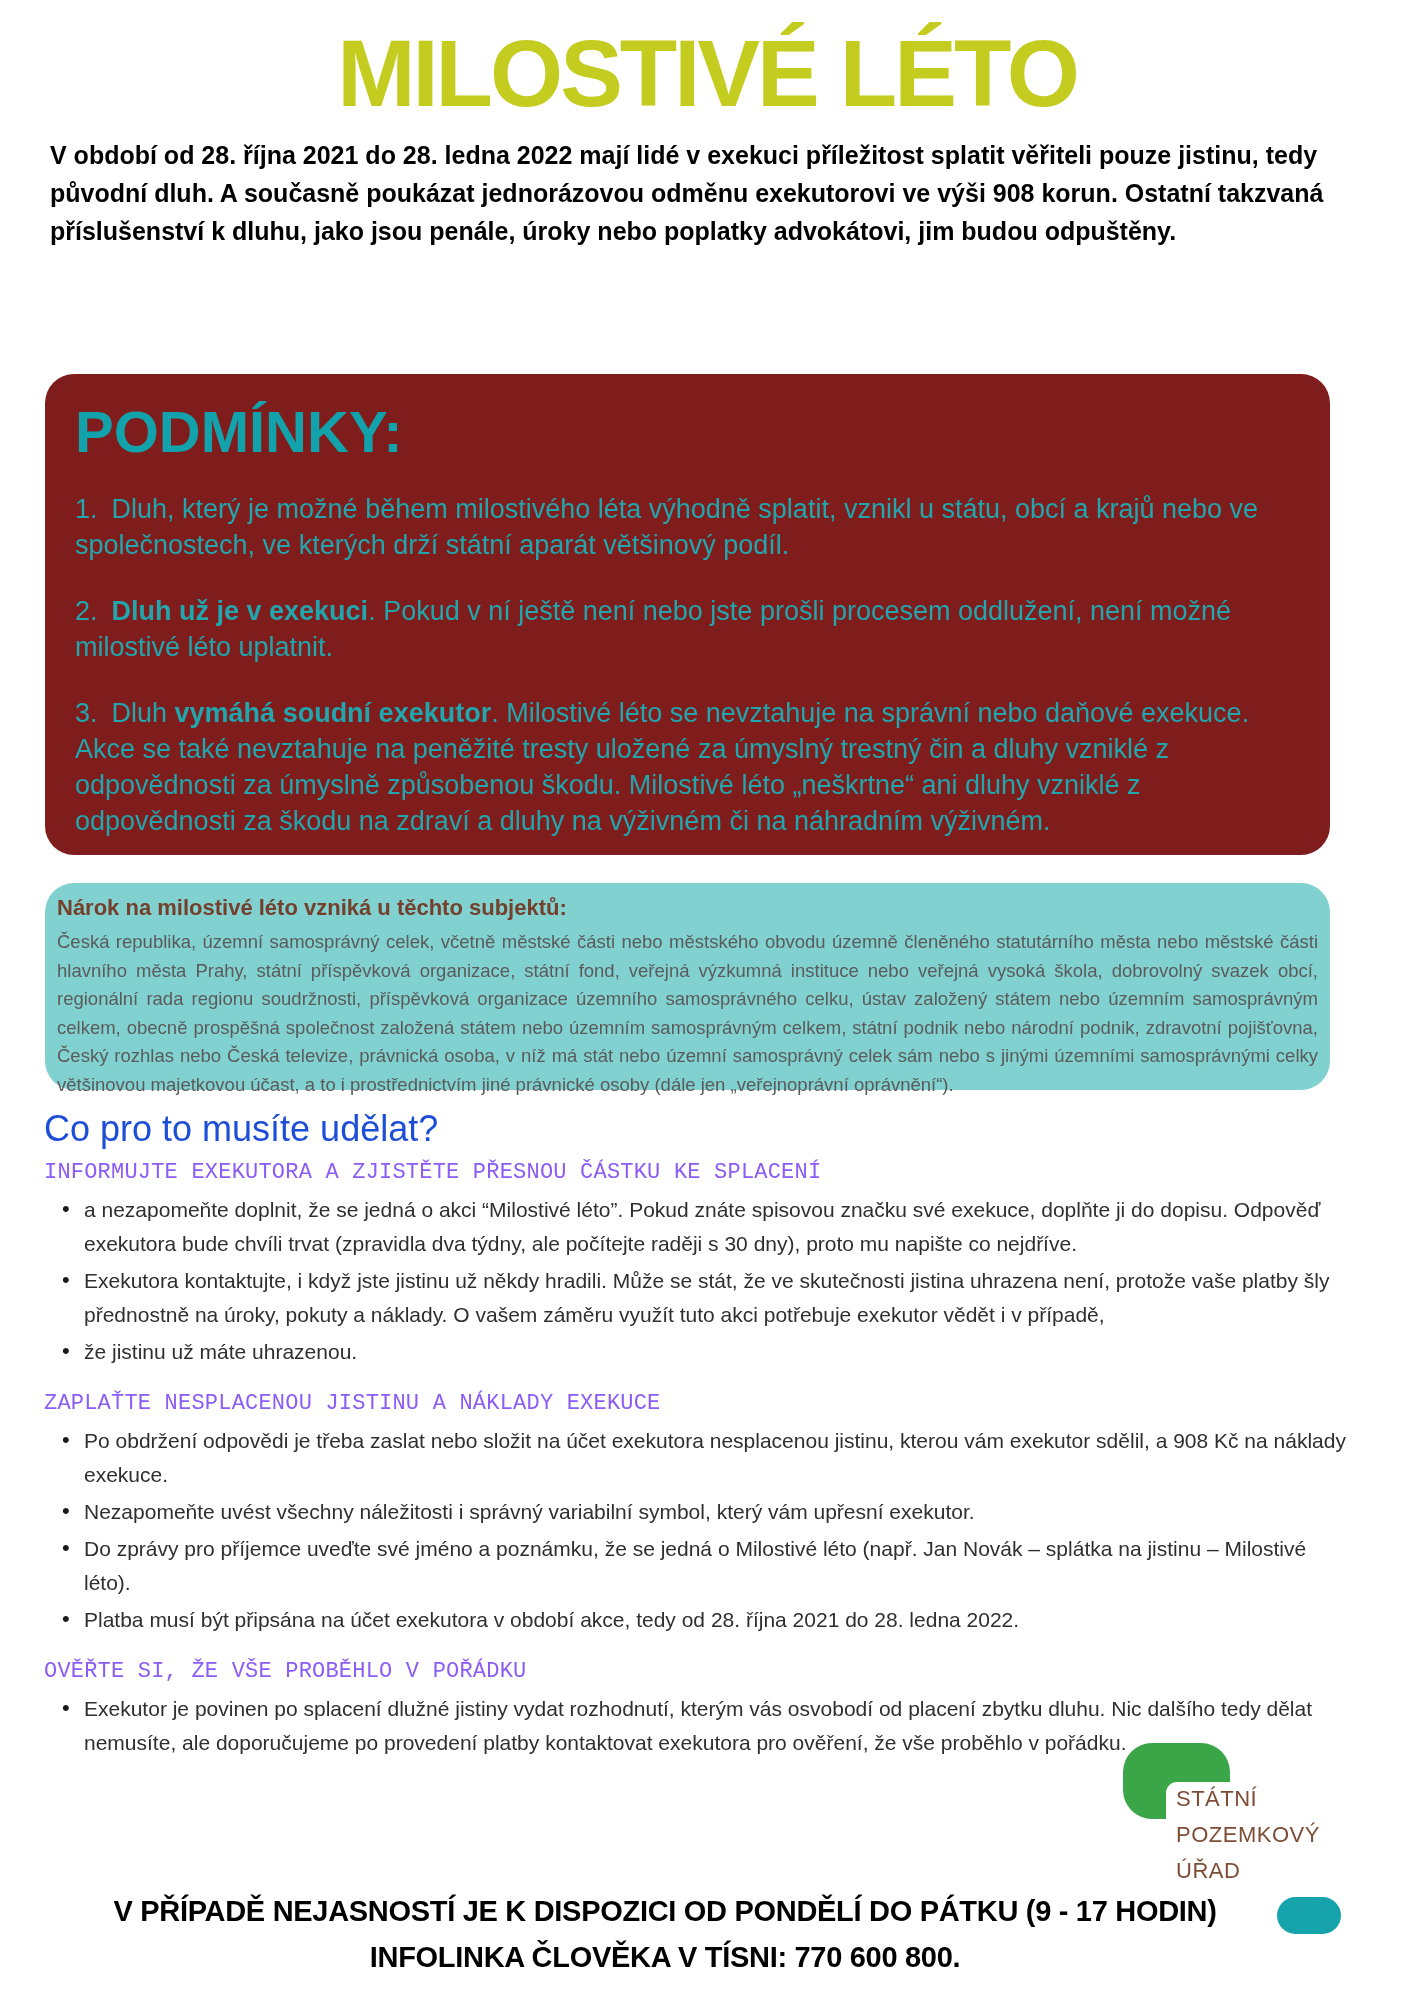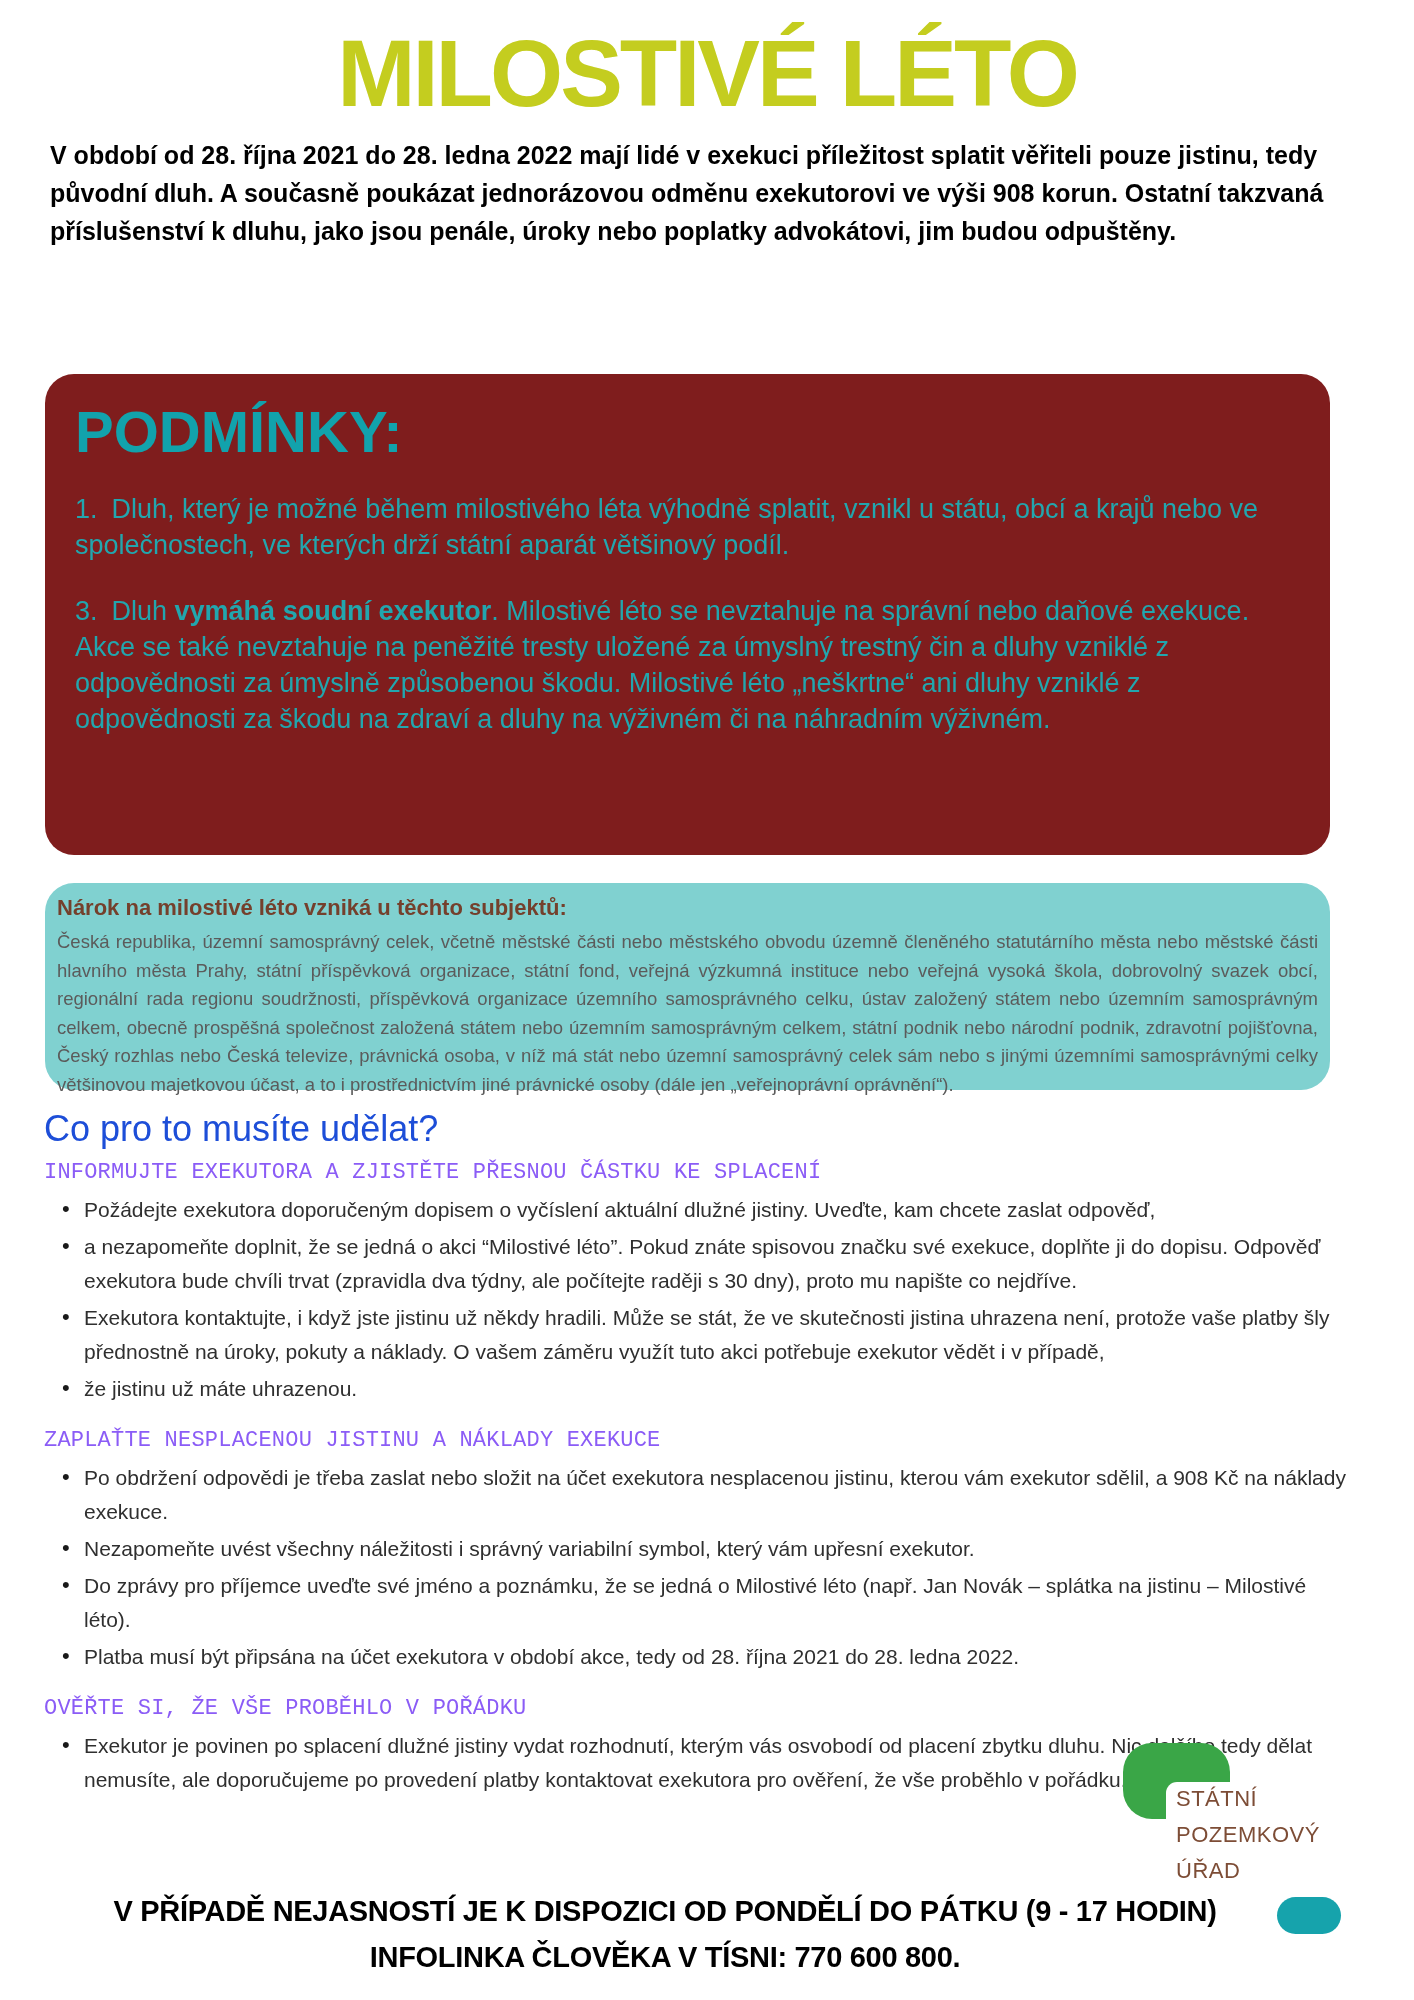--- a/index.html
+++ b/index.html
@@ -91,35 +91,35 @@
 
   <h1 class="title">MILOSTIVÉ LÉTO</h1>
 
   <p class="intro">V období od 28. října 2021 do 28. ledna 2022 mají lidé v exekuci příležitost splatit věřiteli pouze jistinu, tedy původní dluh. A současně poukázat jednorázovou odměnu exekutorovi ve výši 908 korun. Ostatní takzvaná příslušenství k dluhu, jako jsou penále, úroky nebo poplatky advokátovi, jim budou odpuštěny.</p>
 
   <section class="cond-box">
     <h2 class="cond-heading">PODMÍNKY:</h2>
 
     <p class="cond-item"><span class="num">1.</span><span>Dluh, který je možné během milostivého léta výhodně splatit, vznikl u státu, obcí a krajů nebo ve společnostech, ve kterých drží státní aparát většinový podíl.</span></p>
 
+    <p class="cond-item"><span class="num">2.</span><b>Dluh už je v exekuci</b><span>. Pokud v ní ještě není nebo jste prošli procesem oddlužení, není možné milostivé léto uplatnit.</span></p>
 
     <p class="cond-item"><span class="num">3.</span><span>Dluh </span><b>vymáhá soudní exekutor</b><span>. Milostivé léto se nevztahuje na správní nebo daňové exekuce.</span><span class="block">Akce se také nevztahuje na peněžité tresty uložené za úmyslný trestný čin a dluhy vzniklé z odpovědnosti za úmyslně způsobenou škodu. Milostivé léto „neškrtne“ ani dluhy vzniklé z odpovědnosti za škodu na zdraví a dluhy na výživném či na náhradním výživném.</span></p>
   </section>
 
   <section class="elig-box">
     <h3 class="elig-heading">Nárok na milostivé léto vzniká u těchto subjektů:</h3>
     <p class="elig-body">Česká republika, územní samosprávný celek, včetně městské části nebo městského obvodu územně členěného statutárního města nebo městské části hlavního města Prahy, státní příspěvková organizace, státní fond, veřejná výzkumná instituce nebo veřejná vysoká škola, dobrovolný svazek obcí, regionální rada regionu soudržnosti, příspěvková organizace územního samosprávného celku, ústav založený státem nebo územním samosprávným celkem, obecně prospěšná společnost založená státem nebo územním samosprávným celkem, státní podnik nebo národní podnik, zdravotní pojišťovna, Český rozhlas nebo Česká televize, právnická osoba, v níž má stát nebo územní samosprávný celek sám nebo s jinými územními samosprávnými celky většinovou majetkovou účast, a to i prostřednictvím jiné právnické osoby (dále jen „veřejnoprávní oprávnění“).</p>
   </section>
 
   <section class="todo">
     <h3 class="todo-title">Co pro to musíte udělat?</h3>
 
     <h4 class="step-heading">INFORMUJTE EXEKUTORA A ZJISTĚTE PŘESNOU ČÁSTKU KE SPLACENÍ</h4>
     <ul class="bullets">
-      <li><span>Požádejte exekutora doporučeným dopisem o vyčíslení aktuální dlužné jistiny. Uveďte, kam chcete zaslat odpověď,</span></li>
       <li><span>a nezapomeňte doplnit, že se jedná o akci “Milostivé léto”. Pokud znáte spisovou značku své exekuce, doplňte ji do dopisu. Odpověď exekutora bude chvíli trvat (zpravidla dva týdny, ale počítejte raději s 30 dny), proto mu napište co nejdříve.</span></li>
       <li><span>Exekutora kontaktujte, i když jste jistinu už někdy hradili. Může se stát, že ve skutečnosti jistina uhrazena není, protože vaše platby šly přednostně na úroky, pokuty a náklady. O vašem záměru využít tuto akci potřebuje exekutor vědět i v případě,</span></li>
       <li><span>že jistinu už máte uhrazenou.</span></li>
     </ul>
 
     <h4 class="step-heading">ZAPLAŤTE NESPLACENOU JISTINU A NÁKLADY EXEKUCE</h4>
     <ul class="bullets">
       <li><span>Po obdržení odpovědi je třeba zaslat nebo složit na účet exekutora nesplacenou jistinu, kterou vám exekutor sdělil, a 908 Kč na náklady exekuce.</span></li>
       <li><span>Nezapomeňte uvést všechny náležitosti i správný variabilní symbol, který vám upřesní exekutor.</span></li>
       <li><span>Do zprávy pro příjemce uveďte své jméno a poznámku, že se jedná o Milostivé léto (např. Jan Novák – splátka na jistinu – Milostivé léto).</span></li>

